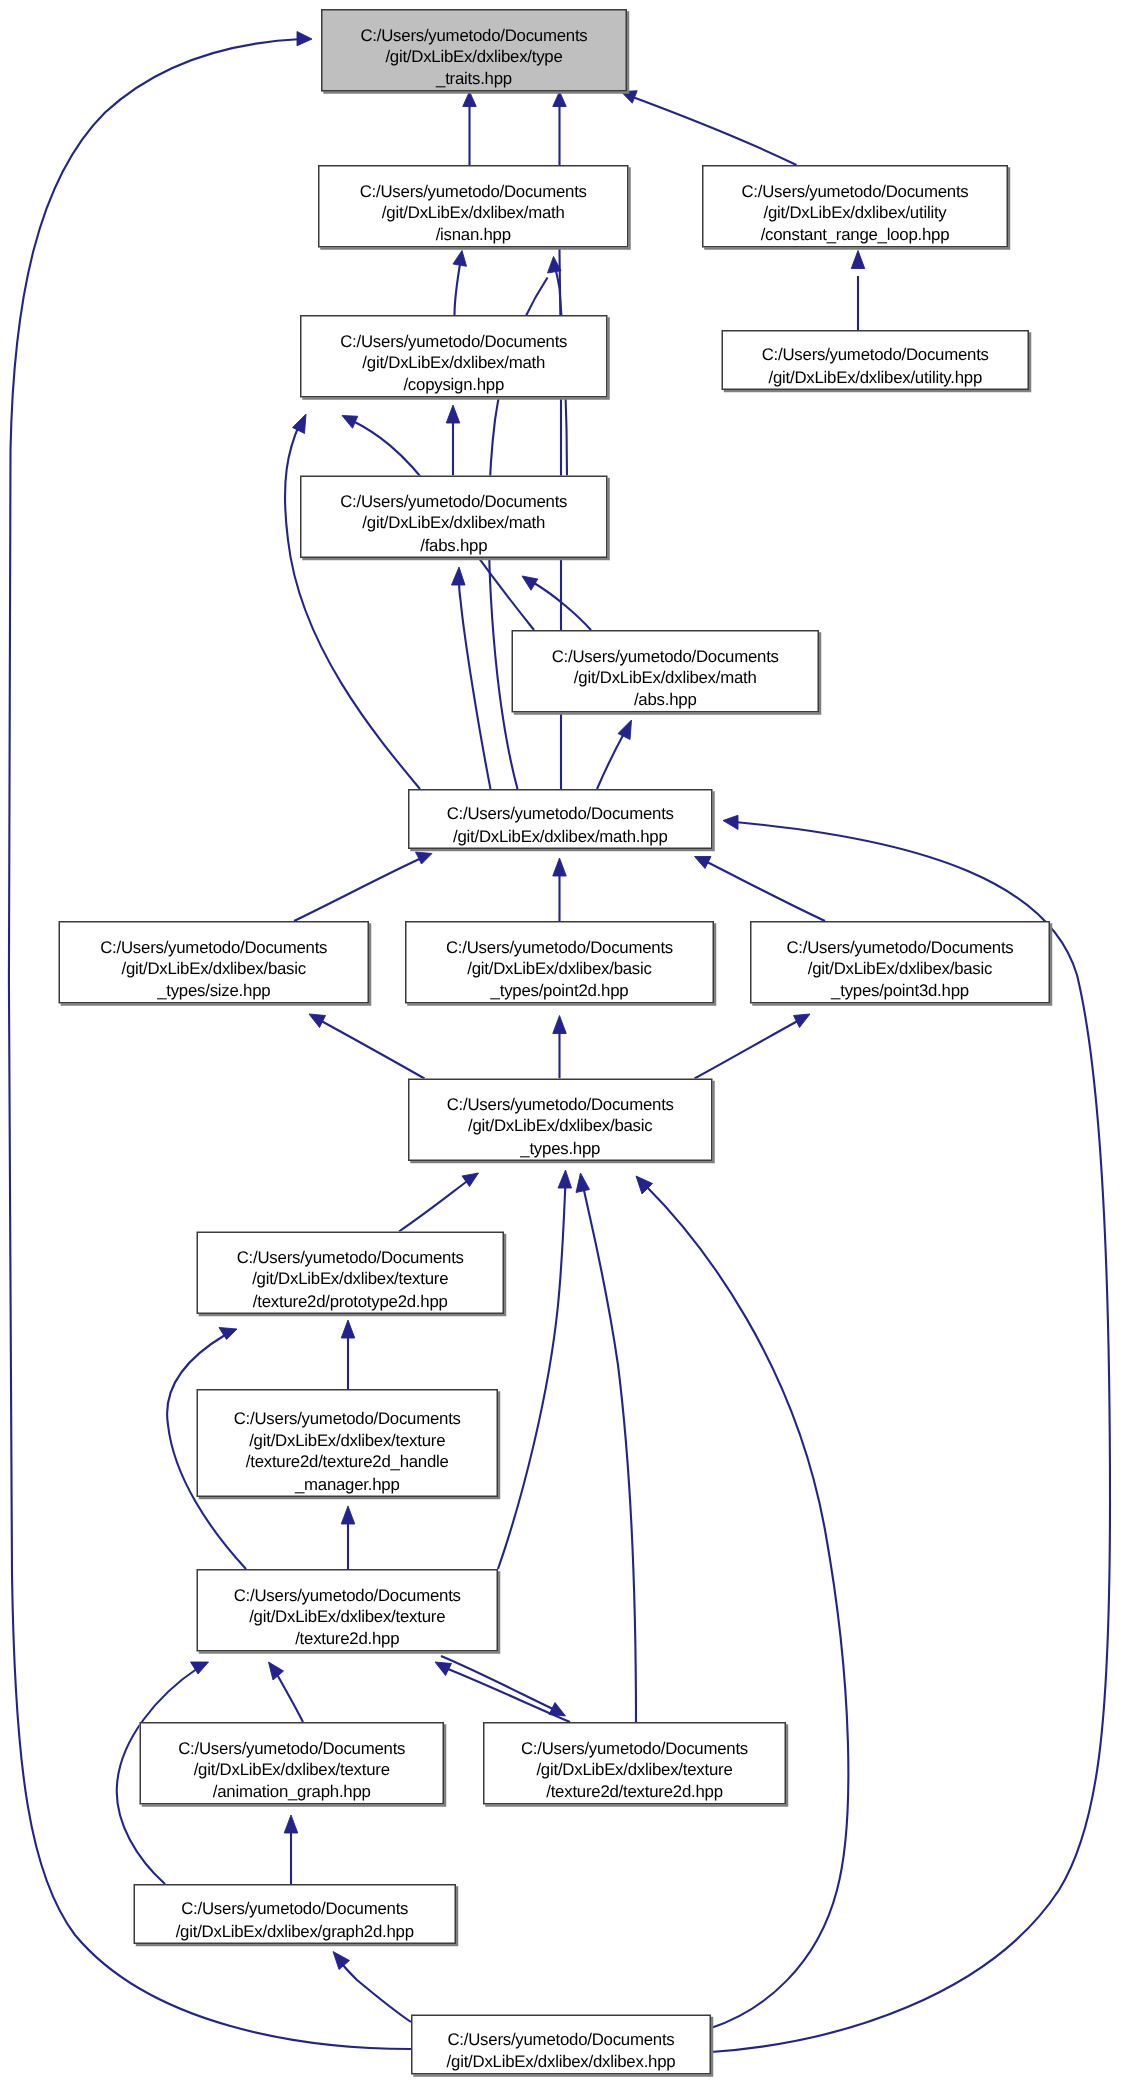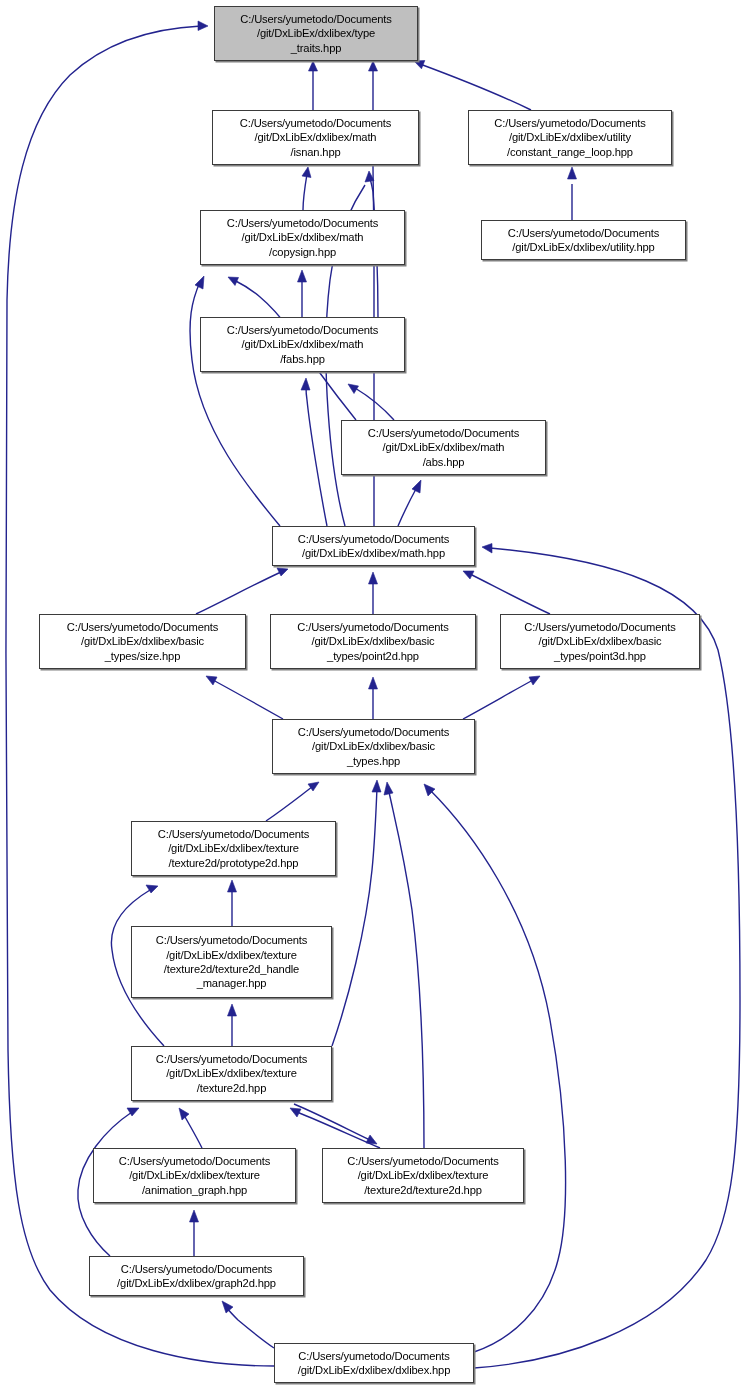--- a/index.html
+++ b/index.html
@@ -42,21 +42,21 @@
     width: 751px;
     height: 1389px;
   }
   .node {
     position: absolute;
     box-sizing: border-box;
     background: #ffffff;
     border: 1px solid #3b3b3b;
     box-shadow: 1.5px 1.5px 0 #808080;
     display: flex;
-    align-items: center;
+    align-items: flex-end;
     justify-content: center;
     cursor: pointer;
   }
   .node.root-node {
     background: #bfbfbf;
   }
   .node-label {
     display: block;
     width: 100%;
     text-align: center;

